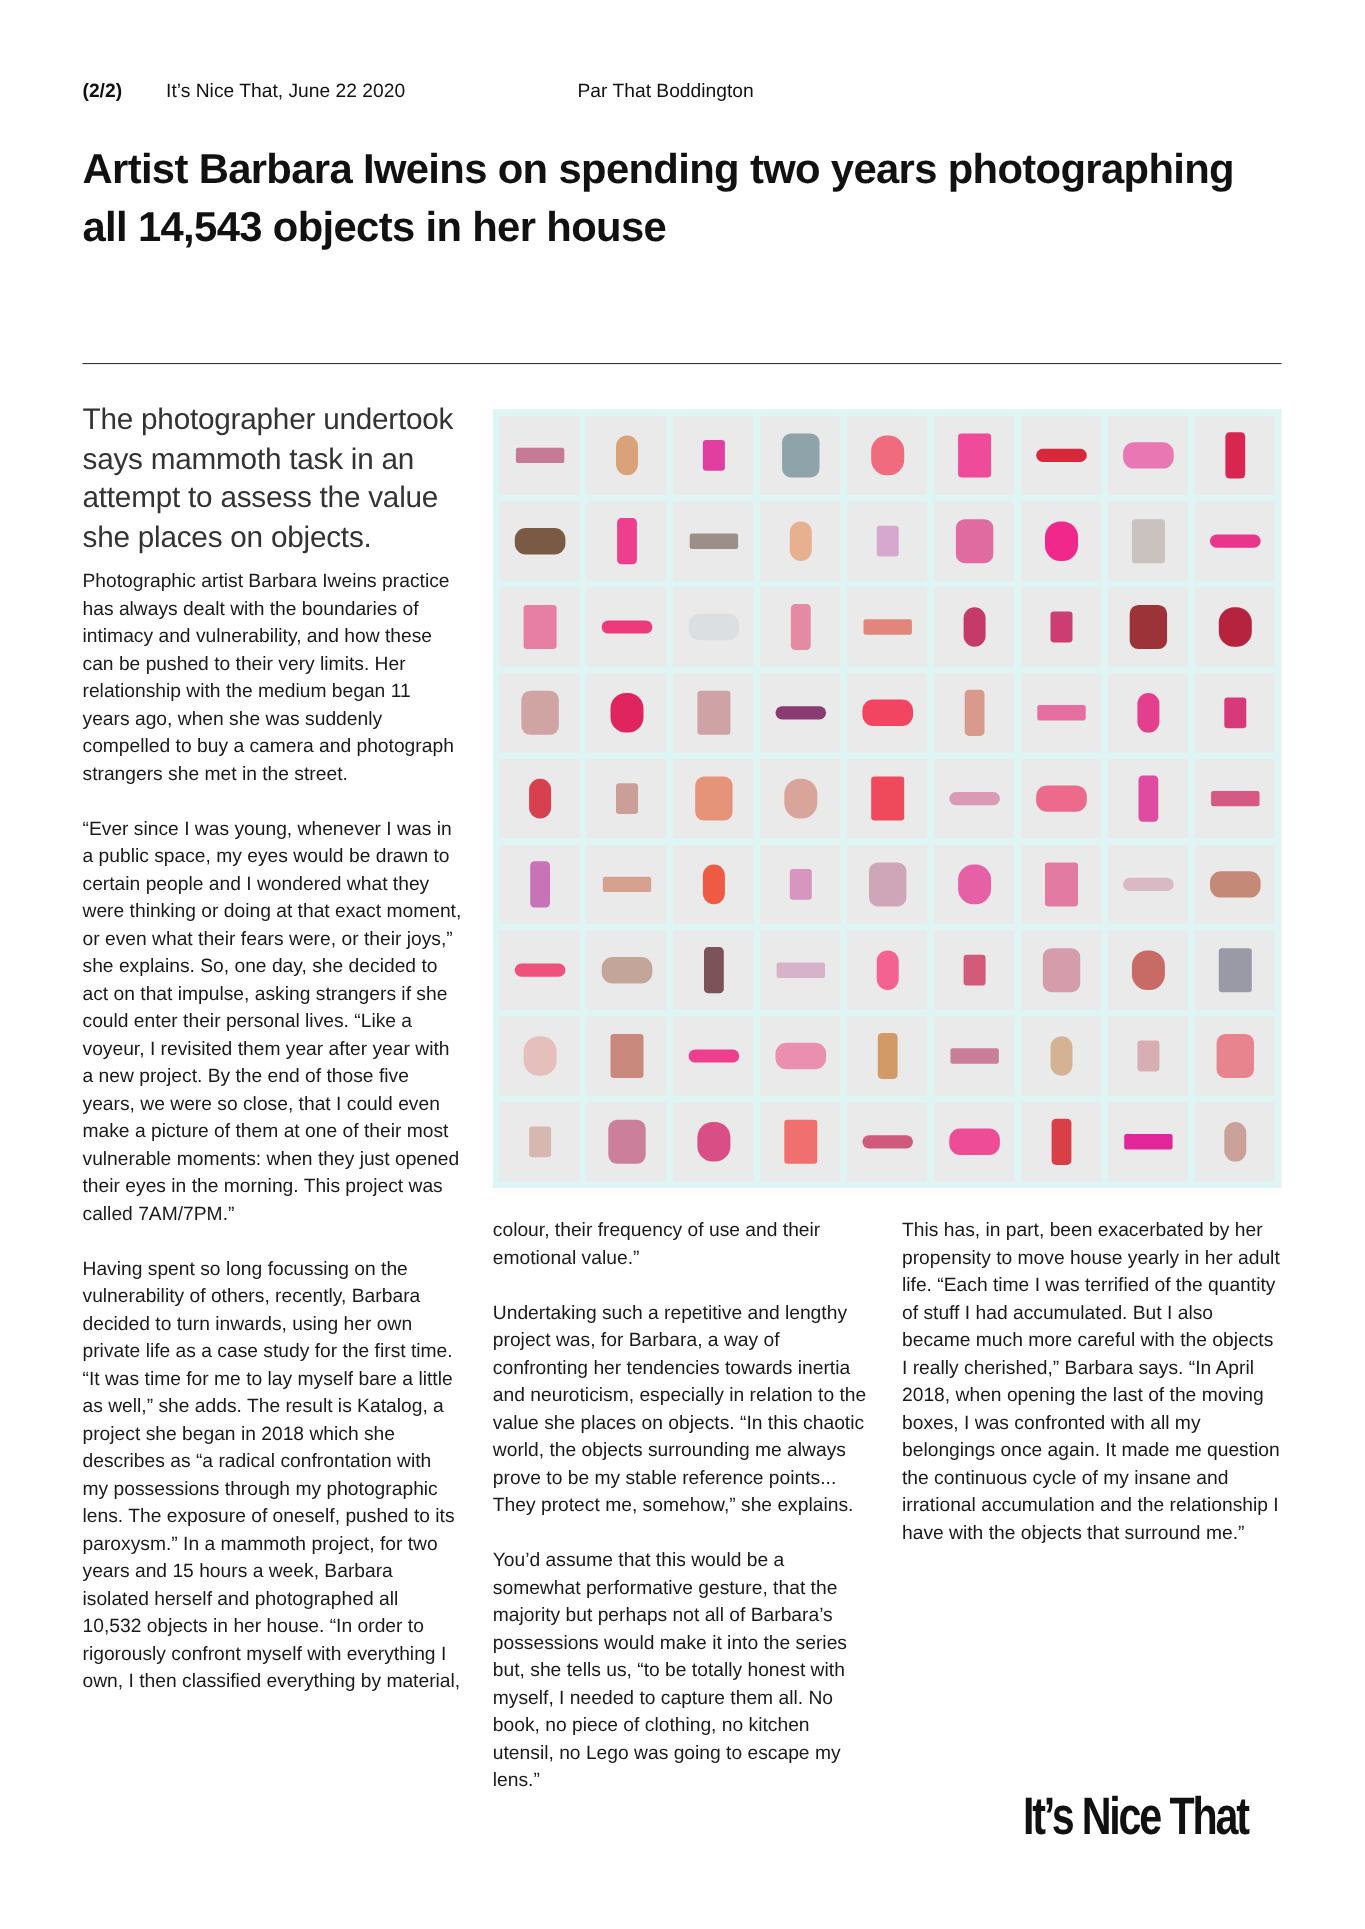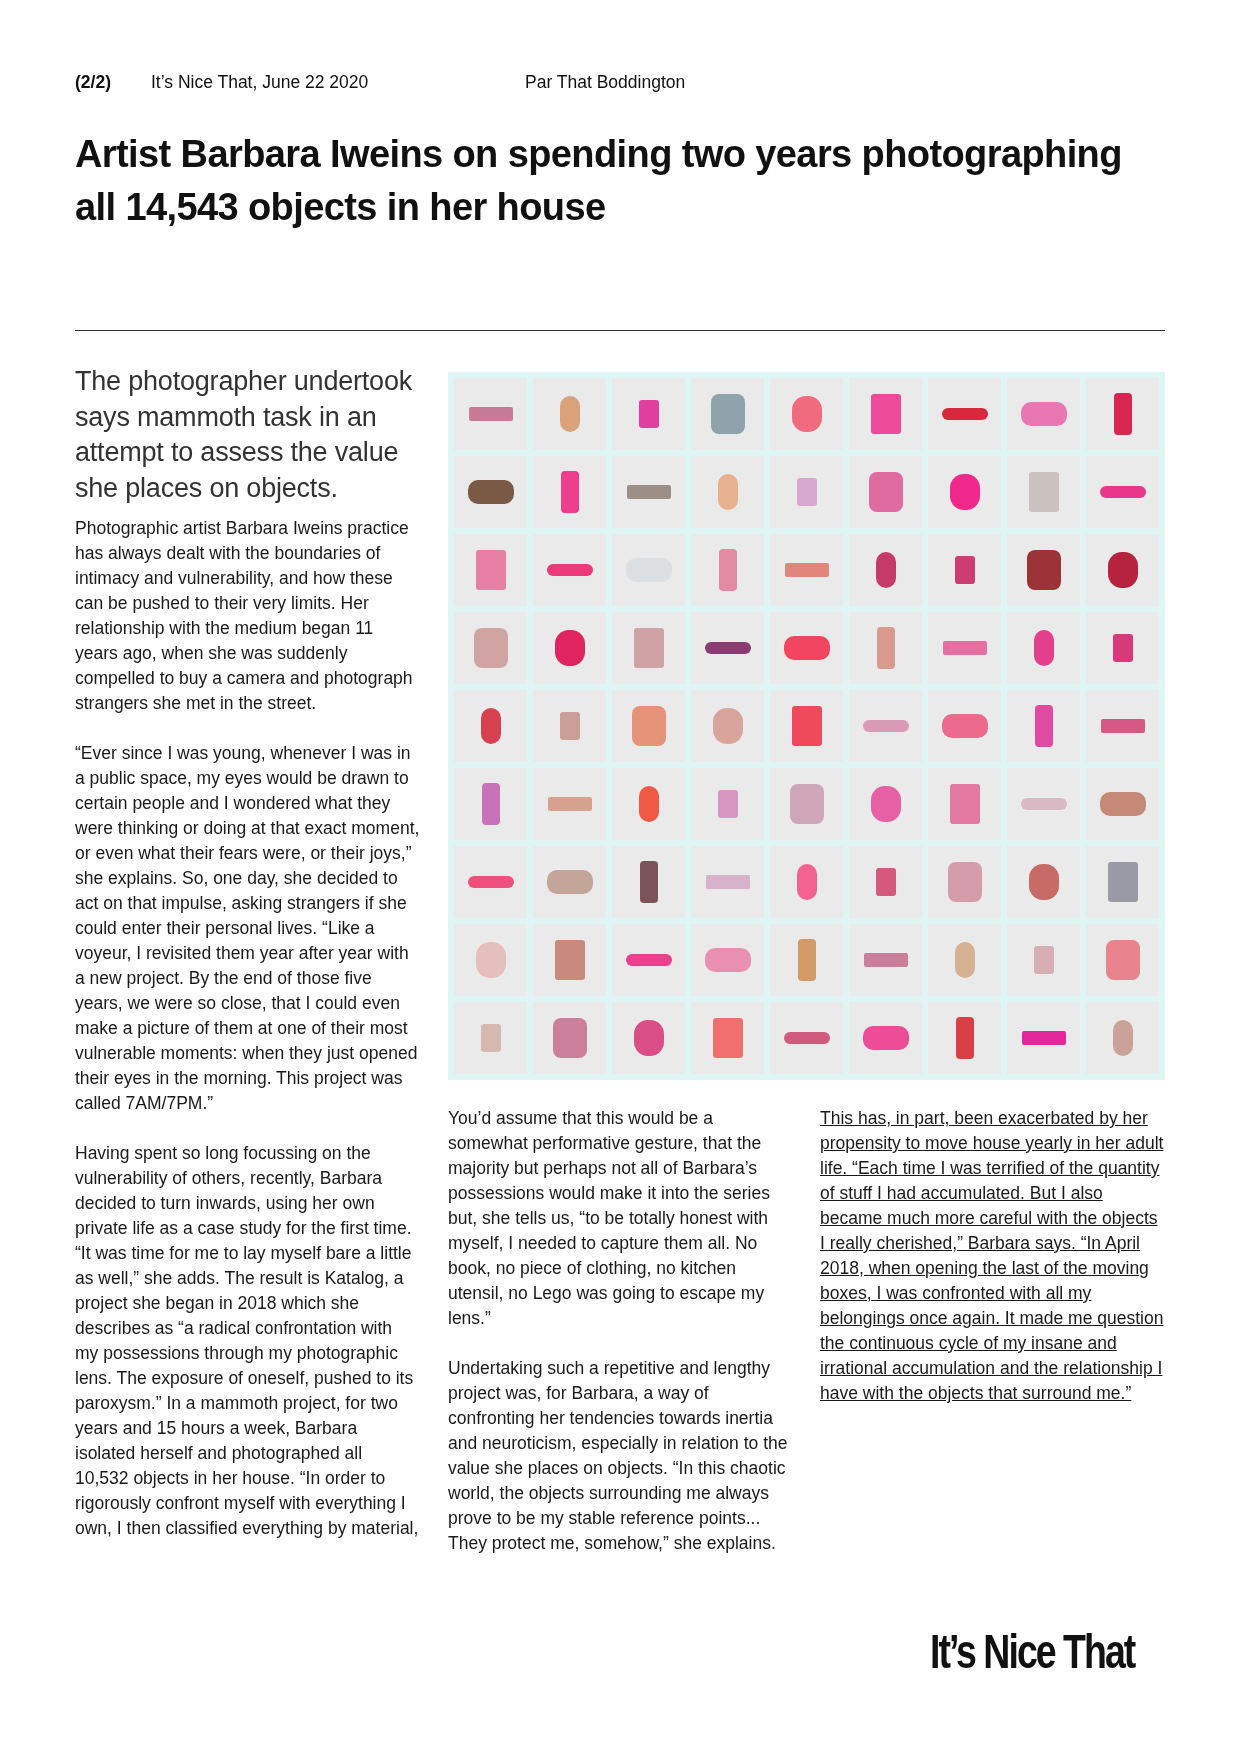--- a/index.html
+++ b/index.html
@@ -27,21 +27,21 @@
     position: absolute; top: 364px; left: 75px; width: 360px;
     font-size: 27px; line-height: 35.5px; font-weight: 300; color: #333;
     letter-spacing: -0.2px;
   }
   .col {
     position: absolute; font-size: 17.5px; line-height: 25px; color: #1a1a1a;
   }
   .col p { margin: 0 0 25px 0; }
   .col1 { top: 516px; left: 75px; width: 345px; }
   .col2 { top: 1106px; left: 448px; width: 345px; }
-  .col3 { top: 1106px; left: 820px; width: 345px; text-decoration: underline; }
+  .col3 { top: 1106px; left: 820px; width: 345px; }
   .grid {
     position: absolute; top: 372px; left: 448px; width: 717px; height: 708px;
     background: #dff5f4; box-sizing: border-box; padding: 6px;
     display: grid; grid-template-columns: repeat(9, 1fr); grid-template-rows: repeat(9, 1fr);
     gap: 6px;
   }
   .cell {
     background: #eaeaea; display: flex; align-items: center; justify-content: center;
     overflow: hidden;
   }
@@ -68,22 +68,23 @@
 
 <div class="standfirst">The photographer undertook says mammoth task in an attempt to assess the value she places on objects.</div>
 
 <div class="col col1">
   <p>Photographic artist Barbara Iweins practice has always dealt with the boundaries of intimacy and vulnera­bility, and how these can be pushed to their very limits. Her relationship with the medium began 11 years ago, when she was suddenly compelled to buy a camera and photograph strangers she met in the street.</p>
   <p>“Ever since I was young, whenever I was in a public space, my eyes would be drawn to certain people and I wondered what they were thinking or doing at that exact moment, or even what their fears were, or their joys,” she explains. So, one day, she decided to act on that impulse, asking strangers if she could enter their personal lives. “Like a voyeur, I revisited them year after year with a new project. By the end of those five years, we were so close, that I could even make a picture of them at one of their most vulnerable moments: when they just opened their eyes in the morning. This project was called 7AM/7PM.”</p>
   <p>Having spent so long focussing on the vulnerability of others, recently, Barbara decided to turn inwards, using her own private life as a case study for the first time. “It was time for me to lay myself bare a little as well,” she adds. The result is Katalog, a project she began in 2018 which she describes as “a radical confrontation with my possessions through my photographic lens. The exposure of oneself, pushed to its paroxysm.” In a mammoth project, for two years and 15 hours a week, Barbara isolated herself and photographed all 10,532 objects in her house. “In order to rigorously confront myself with everything I own, I then classified everything by material,</p>
 </div>
 
 <div class="col col2">
+  <p>colour, their frequency of use and their emotional value.”</p>
+  <p>Undertaking such a repetitive and lengthy project was, for Barbara, a way of confronting her tendencies towards inertia and neuroticism, especially in relation to the value she places on objects. “In this chaotic world, the objects surrounding me always prove to be my stable reference points... They protect me, somehow,” she explains.</p>
   <p>You’d assume that this would be a somewhat performative gesture, that the majority but perhaps not all of Barbara’s possessions would make it into the series but, she tells us, “to be totally honest with myself, I needed to capture them all. No book, no piece of clothing, no kitchen utensil, no Lego was going to escape my lens.”</p>
-  <p>Undertaking such a repetitive and lengthy project was, for Barbara, a way of confronting her tendencies towards inertia and neuroticism, especially in relation to the value she places on objects. “In this chaotic world, the objects surrounding me always prove to be my stable reference points... They protect me, somehow,” she explains.</p>
 </div>
 
 <div class="col col3">
   <p>This has, in part, been exacerbated by her propensity to move house yearly in her adult life. “Each time I was terrified of the quantity of stuff I had accumulated. But I also became much more careful with the objects I really cherished,” Barbara says. “In April 2018, when opening the last of the moving boxes, I was confronted with all my belongings once again. It made me question the continuous cycle of my insane and irrational accumulation and the relationship I have with the objects that surround me.”</p>
 </div>
 
 <div class="grid" id="object-grid" style="background: rgb(223, 245, 244);">
     <div class="cell" style="background: rgb(234, 234, 234);">
       <div class="obj" style="width: 44px; height: 14px; border-radius: 2px; background: rgb(199, 122, 149);"></div>
     </div>

